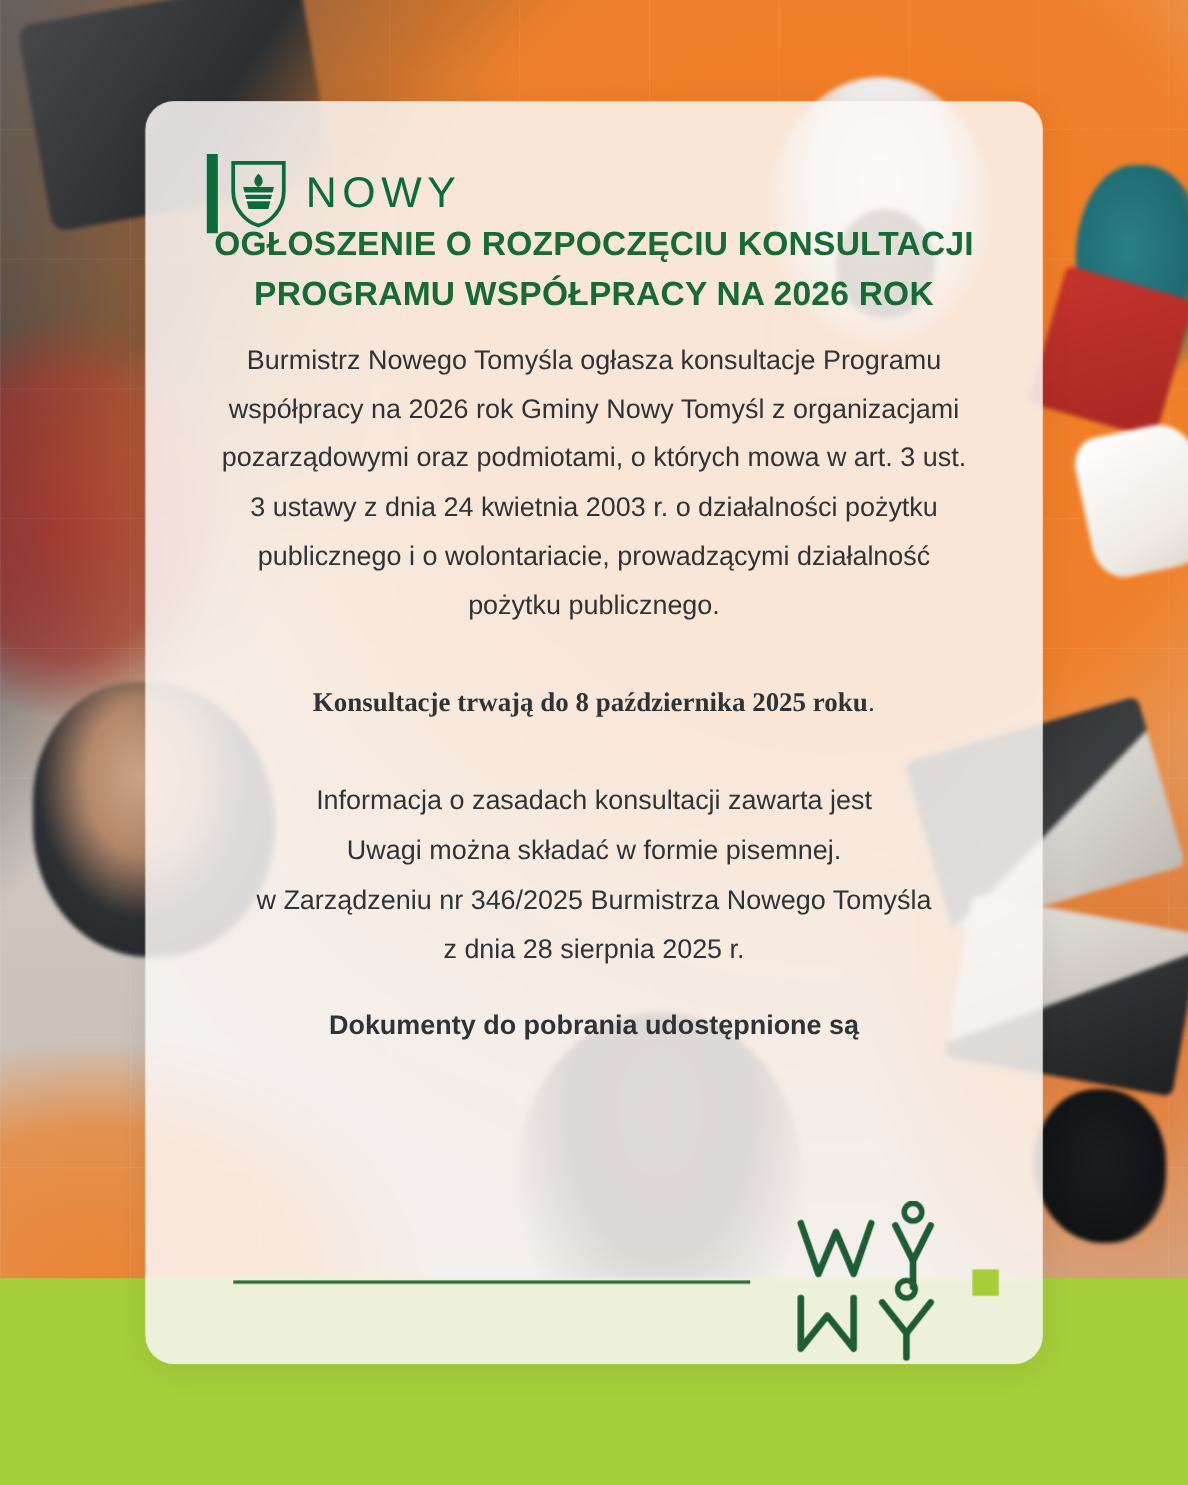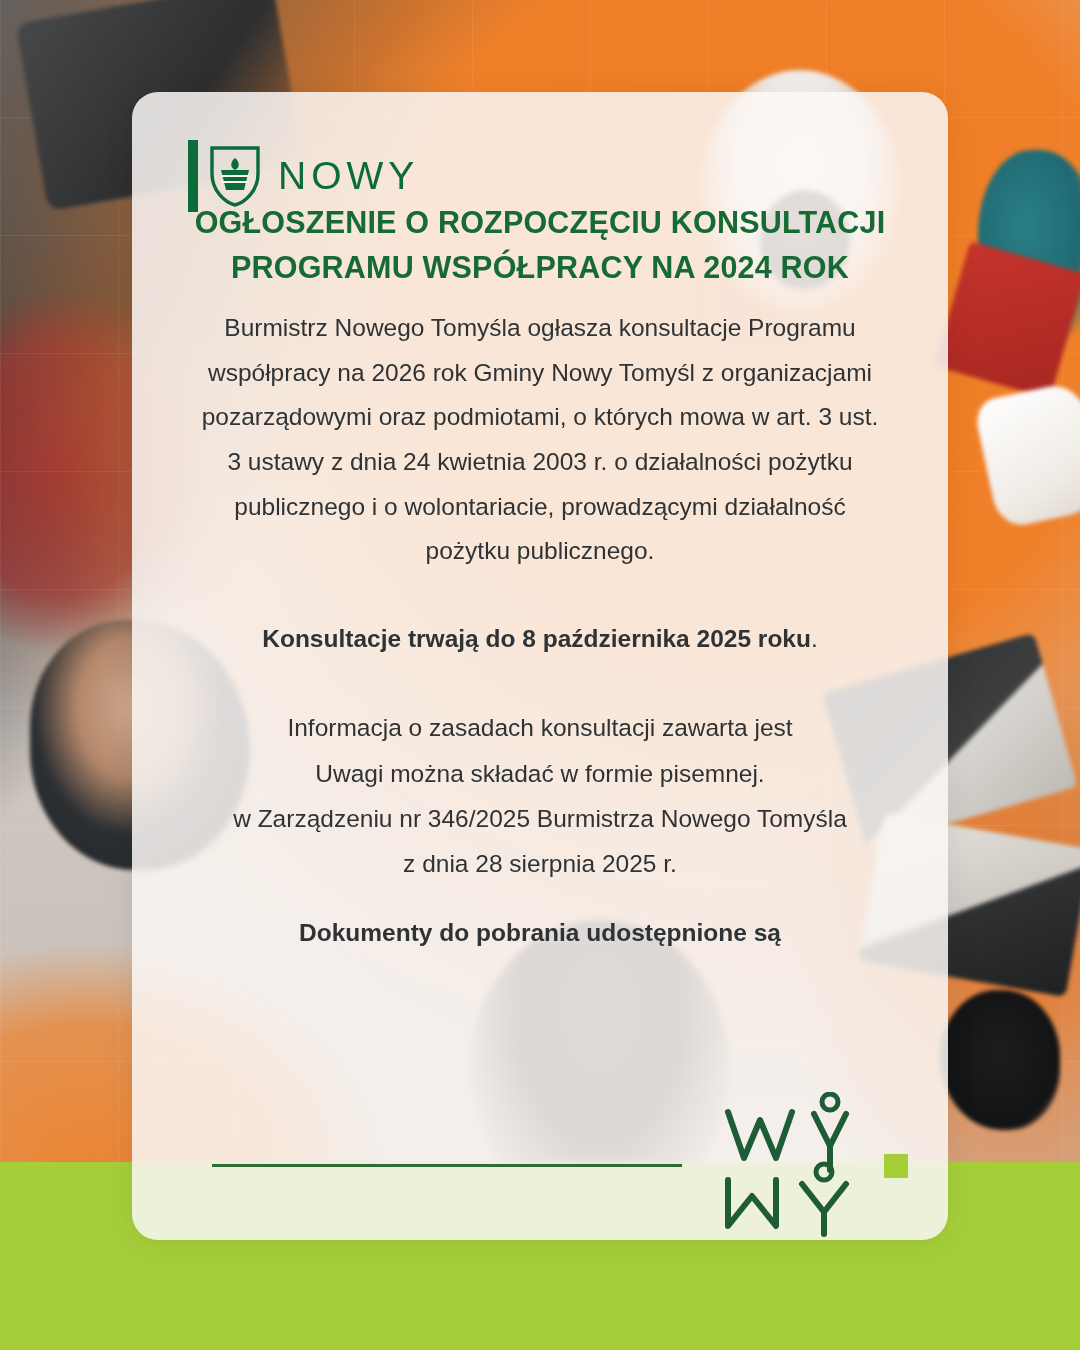--- a/index.html
+++ b/index.html
@@ -198,21 +198,21 @@
     font-size: 24.5px;
     line-height: 1.82;
     padding: 0 6px;
   }
   .highlight {
     margin-top: 44px;
     color: #2f3335;
     font-size: 24.5px;
     line-height: 1.7;
   }
-  .highlight b { font-weight: bold; }
+  .highlight b { font-weight: bold; font-family: Liberation Serif, serif; }
   .block-2 {
     margin-top: 46px;
     color: #2f3335;
     font-size: 24.5px;
     line-height: 1.85;
   }
   .block-3 {
     margin-top: 24px;
     color: #2f3335;
     font-size: 24.5px;
@@ -293,21 +293,21 @@
     </div>
     <div class="logo-text">
       <div>NOWY</div>
     </div>
   </div>
 
   <div class="content">
 
     <div class="title">
       <div>OGŁOSZENIE O ROZPOCZĘCIU KONSULTACJI</div>
-      <div>PROGRAMU WSPÓŁPRACY NA 2024 ROK</div>
+      <div>PROGRAMU WSPÓŁPRACY NA 2026 ROK</div>
     </div>
 
     <div class="para">Burmistrz Nowego Tomyśla ogłasza konsultacje Programu współpracy na 2026 rok Gminy Nowy Tomyśl z organizacjami pozarządowymi oraz podmiotami, o których mowa w art. 3 ust. 3 ustawy z dnia 24 kwietnia 2003 r. o działalności pożytku publicznego i o wolontariacie, prowadzącymi działalność pożytku publicznego.</div>
 
     <div class="highlight">
       <b>Konsultacje trwają do 8 października 2025 roku</b><span>.</span>
     </div>
 
     <div class="block-2">
       <div>Informacja o zasadach konsultacji zawarta jest</div>

